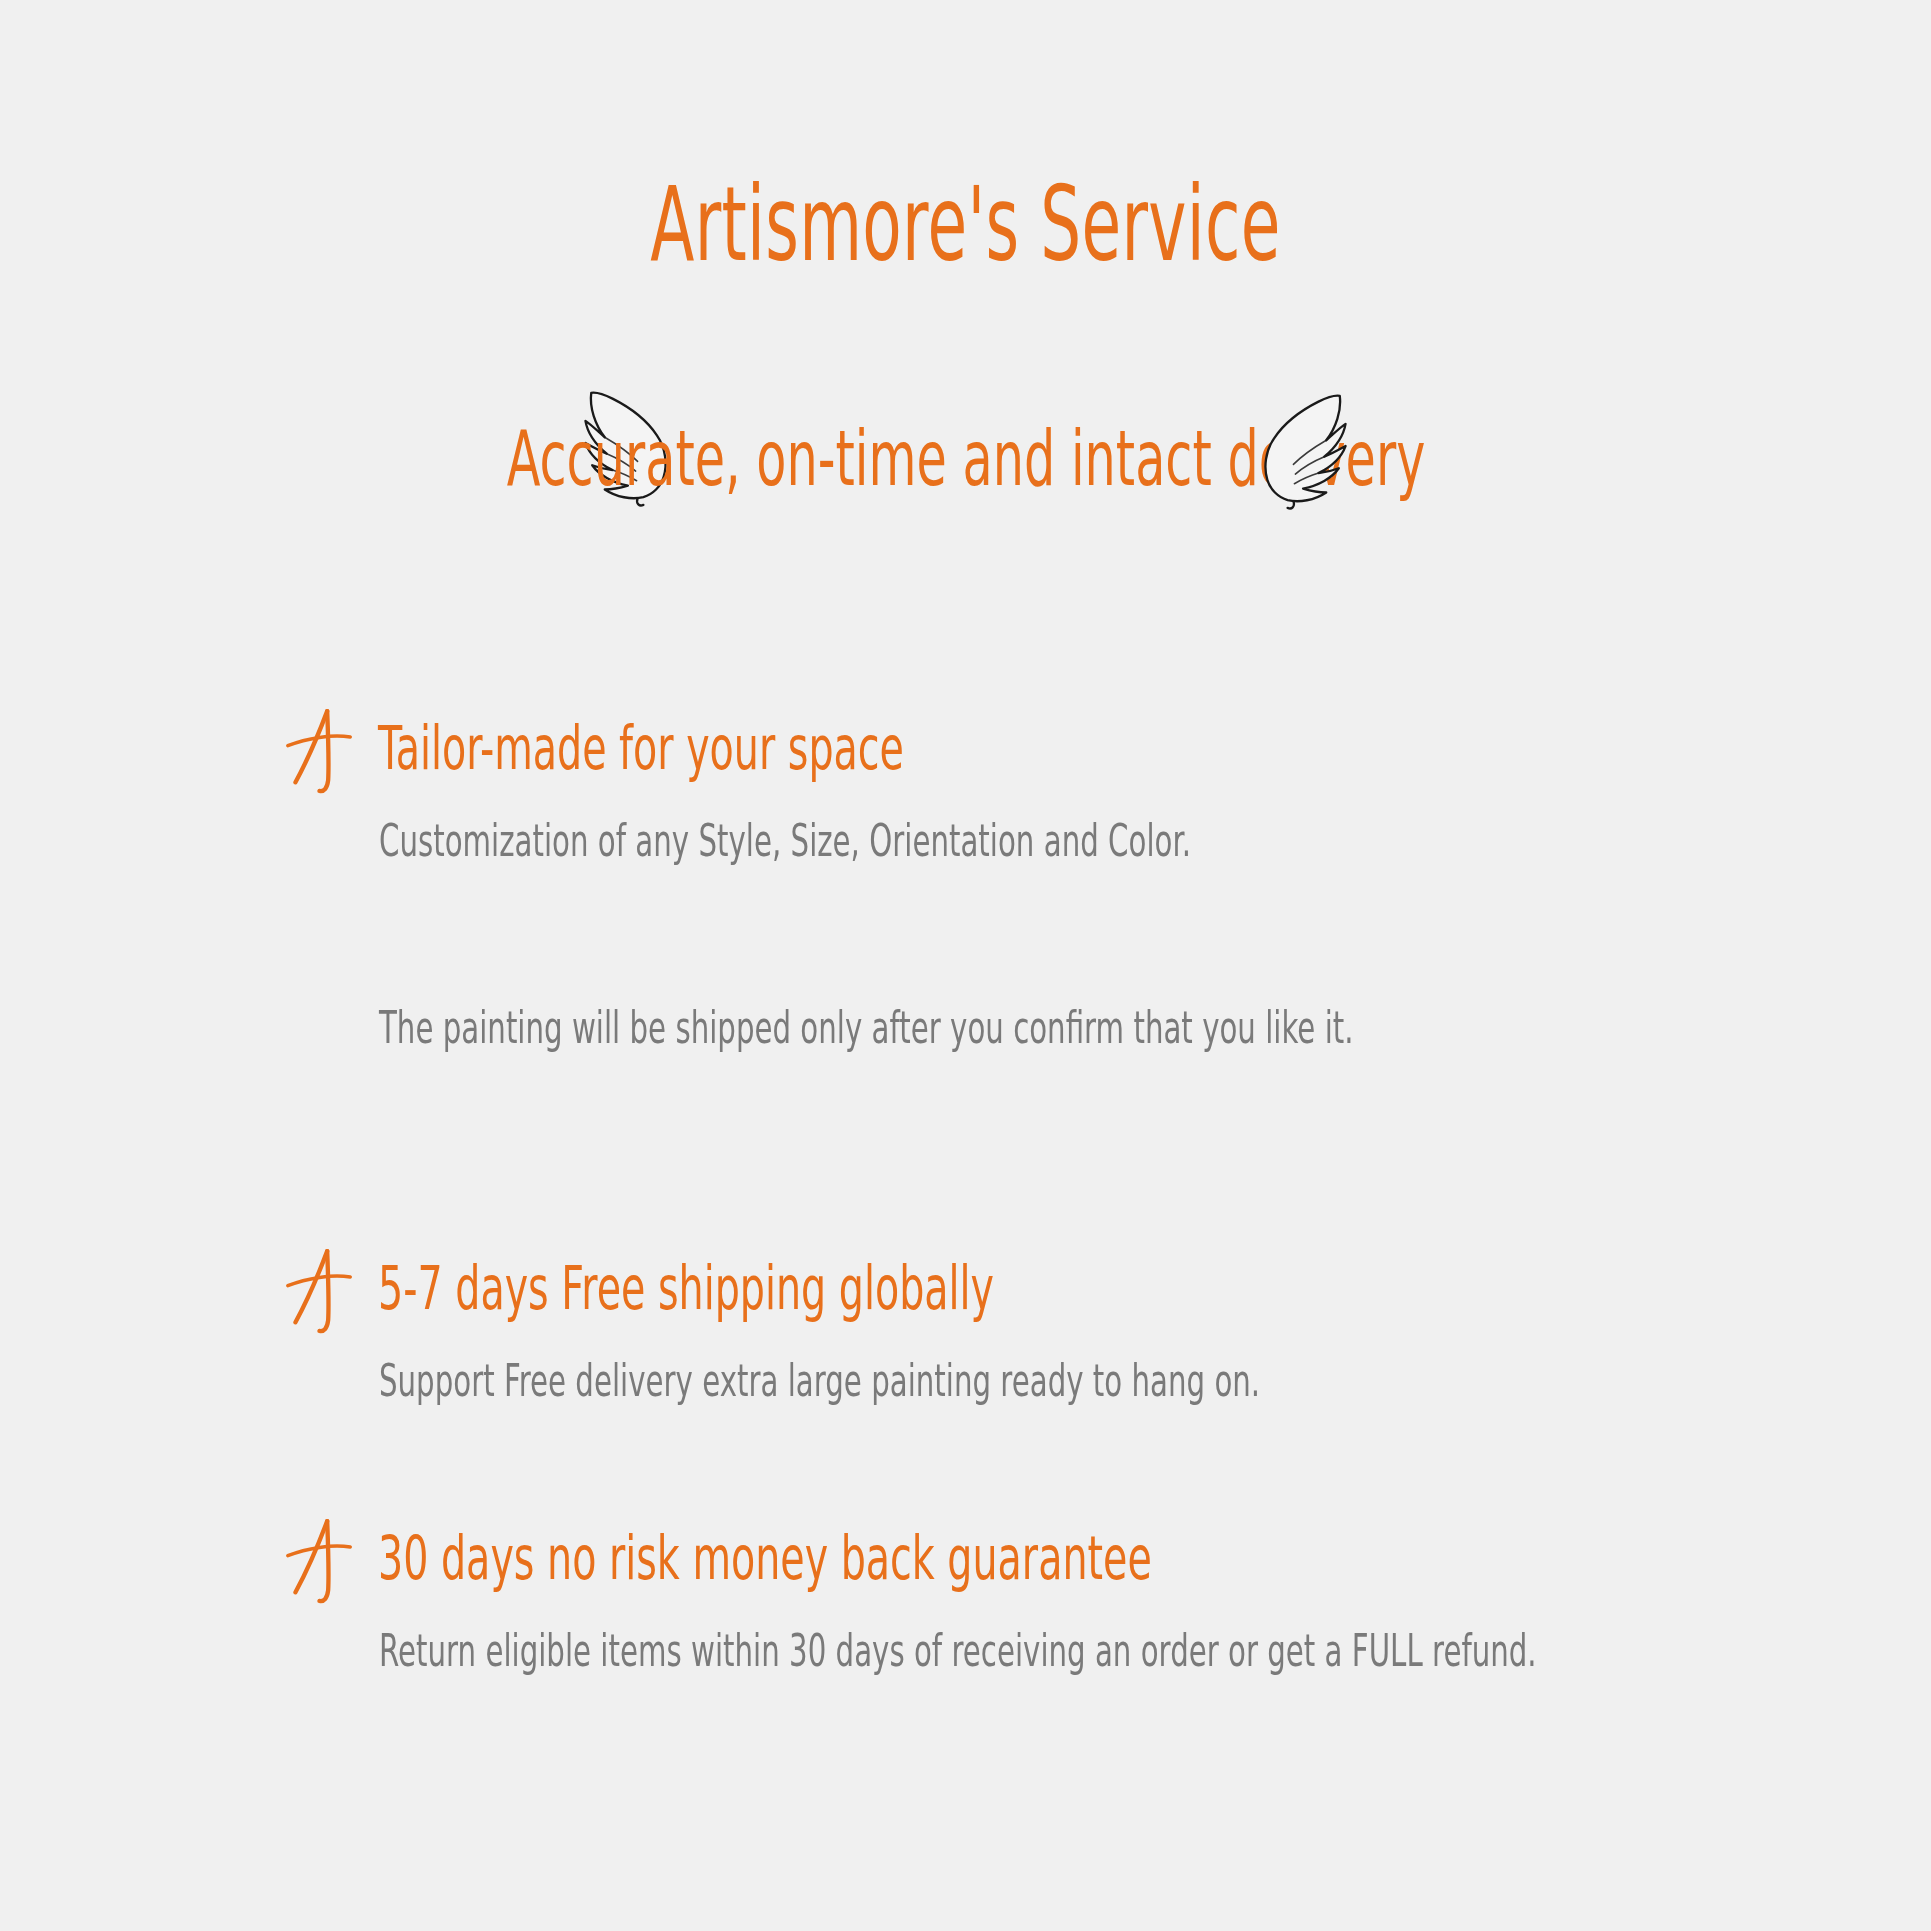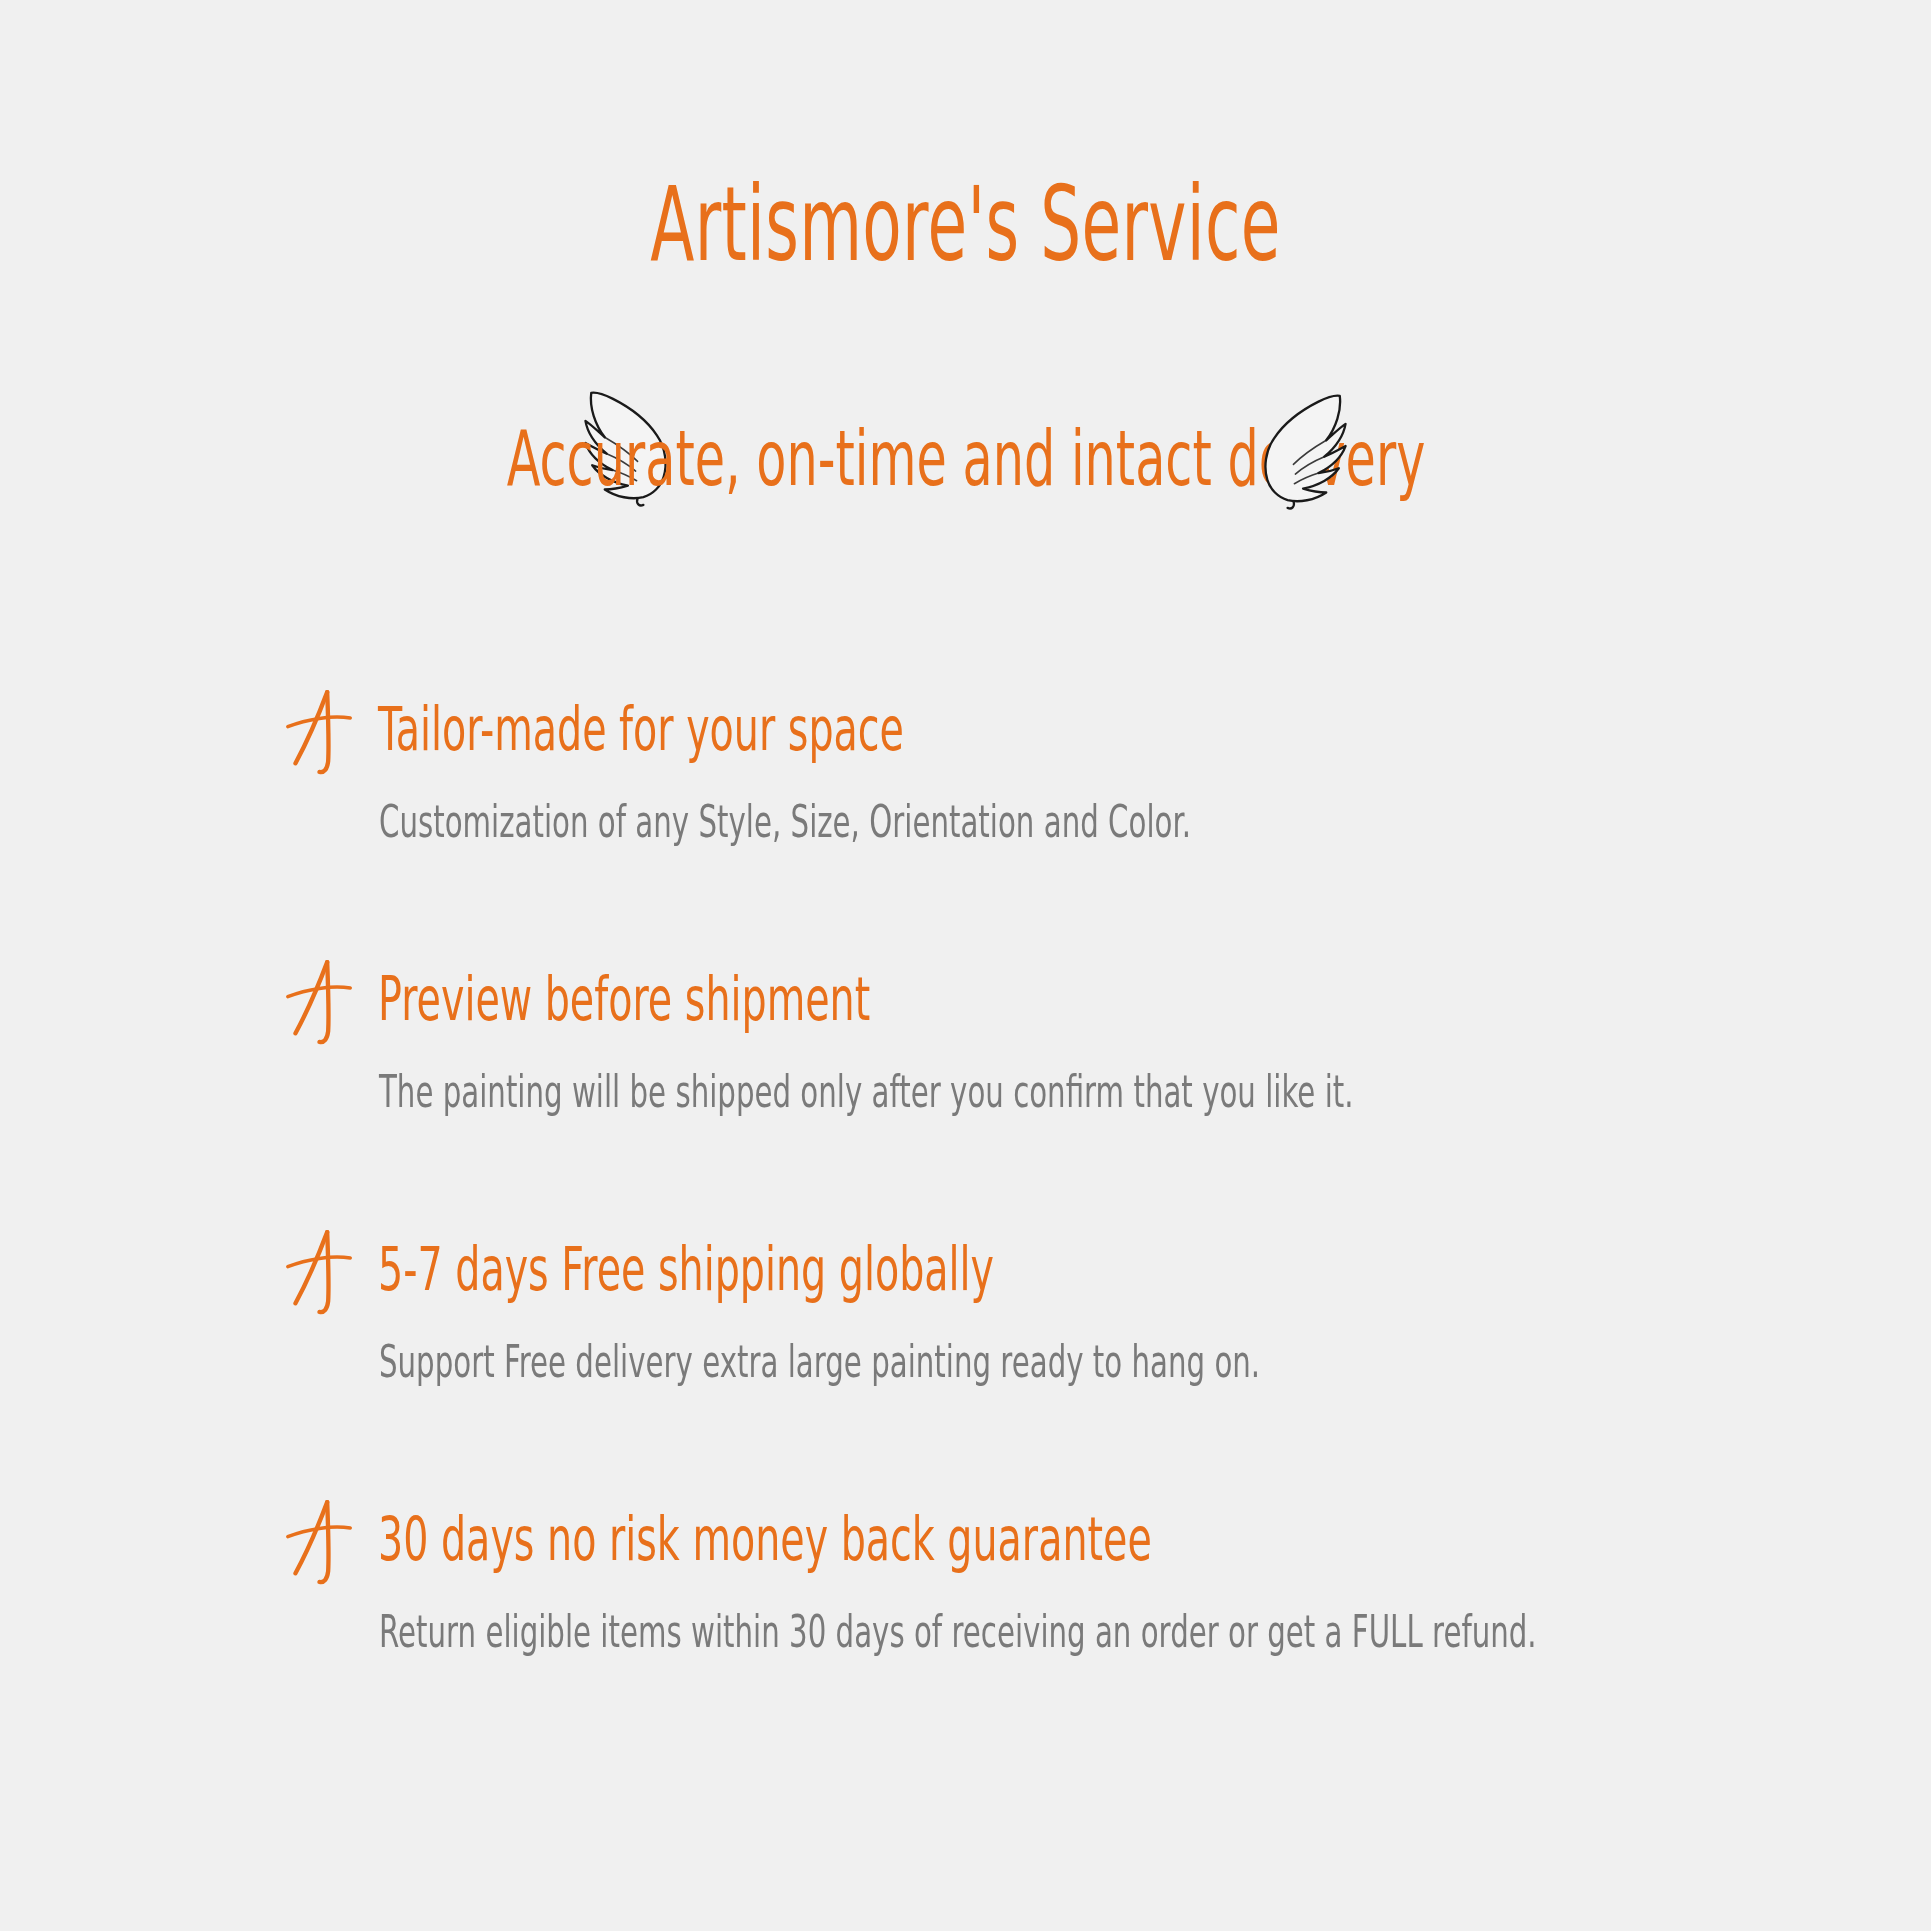--- a/index.html
+++ b/index.html
@@ -72,21 +72,21 @@
     transform-origin: 50% 50%;
     width: 1738px;
     text-align: center;
     margin: 0 -599px;
     padding-top: 13.5px;
   }
 
   
   .features {
     position: absolute;
-    top: 694px;
+    top: 713px;
     left: 282px;
     width: 1564px;
   }
   .feature {
     position: relative;
     height: 270px;
   }
   .feature-head {
     display: flex;
     align-items: flex-start;
@@ -174,30 +174,20 @@
             <path d="M47 4 C48 30 49 58 48 76 C47 84 44 88 39 87" stroke="#e8701b" stroke-width="4.5" stroke-linecap="round" fill="none"></path>
             <path d="M6 40 C26 32 52 28 71 31" stroke="#e8701b" stroke-width="3.6" stroke-linecap="round" fill="none"></path>
           </svg>
         </span>
         <span class="feature-title">Tailor-made for your space</span>
       </div>
       <div class="feature-desc">Customization of any Style, Size, Orientation and Color.</div>
     </div>
 
     <div class="feature">
-      <div class="feature-head">
-        <span class="bullet-a">
-          <svg viewBox="0 0 78 92" width="75" height="89" xmlns="http://www.w3.org/2000/svg">
-            <path d="M47 4 C38 28 27 54 14 78" stroke="#e8701b" stroke-width="4.5" stroke-linecap="round" fill="none"></path>
-            <path d="M47 4 C48 30 49 58 48 76 C47 84 44 88 39 87" stroke="#e8701b" stroke-width="4.5" stroke-linecap="round" fill="none"></path>
-            <path d="M6 40 C26 32 52 28 71 31" stroke="#e8701b" stroke-width="3.6" stroke-linecap="round" fill="none"></path>
-          </svg>
-        </span>
-        <span class="feature-title">Preview before shipment</span>
-      </div>
       <div class="feature-desc">The painting will be shipped only after you confirm that you like it.</div>
     </div>
 
     <div class="feature">
       <div class="feature-head">
         <span class="bullet-a">
           <svg viewBox="0 0 78 92" width="75" height="89" xmlns="http://www.w3.org/2000/svg">
             <path d="M47 4 C38 28 27 54 14 78" stroke="#e8701b" stroke-width="4.5" stroke-linecap="round" fill="none"></path>
             <path d="M47 4 C48 30 49 58 48 76 C47 84 44 88 39 87" stroke="#e8701b" stroke-width="4.5" stroke-linecap="round" fill="none"></path>
             <path d="M6 40 C26 32 52 28 71 31" stroke="#e8701b" stroke-width="3.6" stroke-linecap="round" fill="none"></path>

